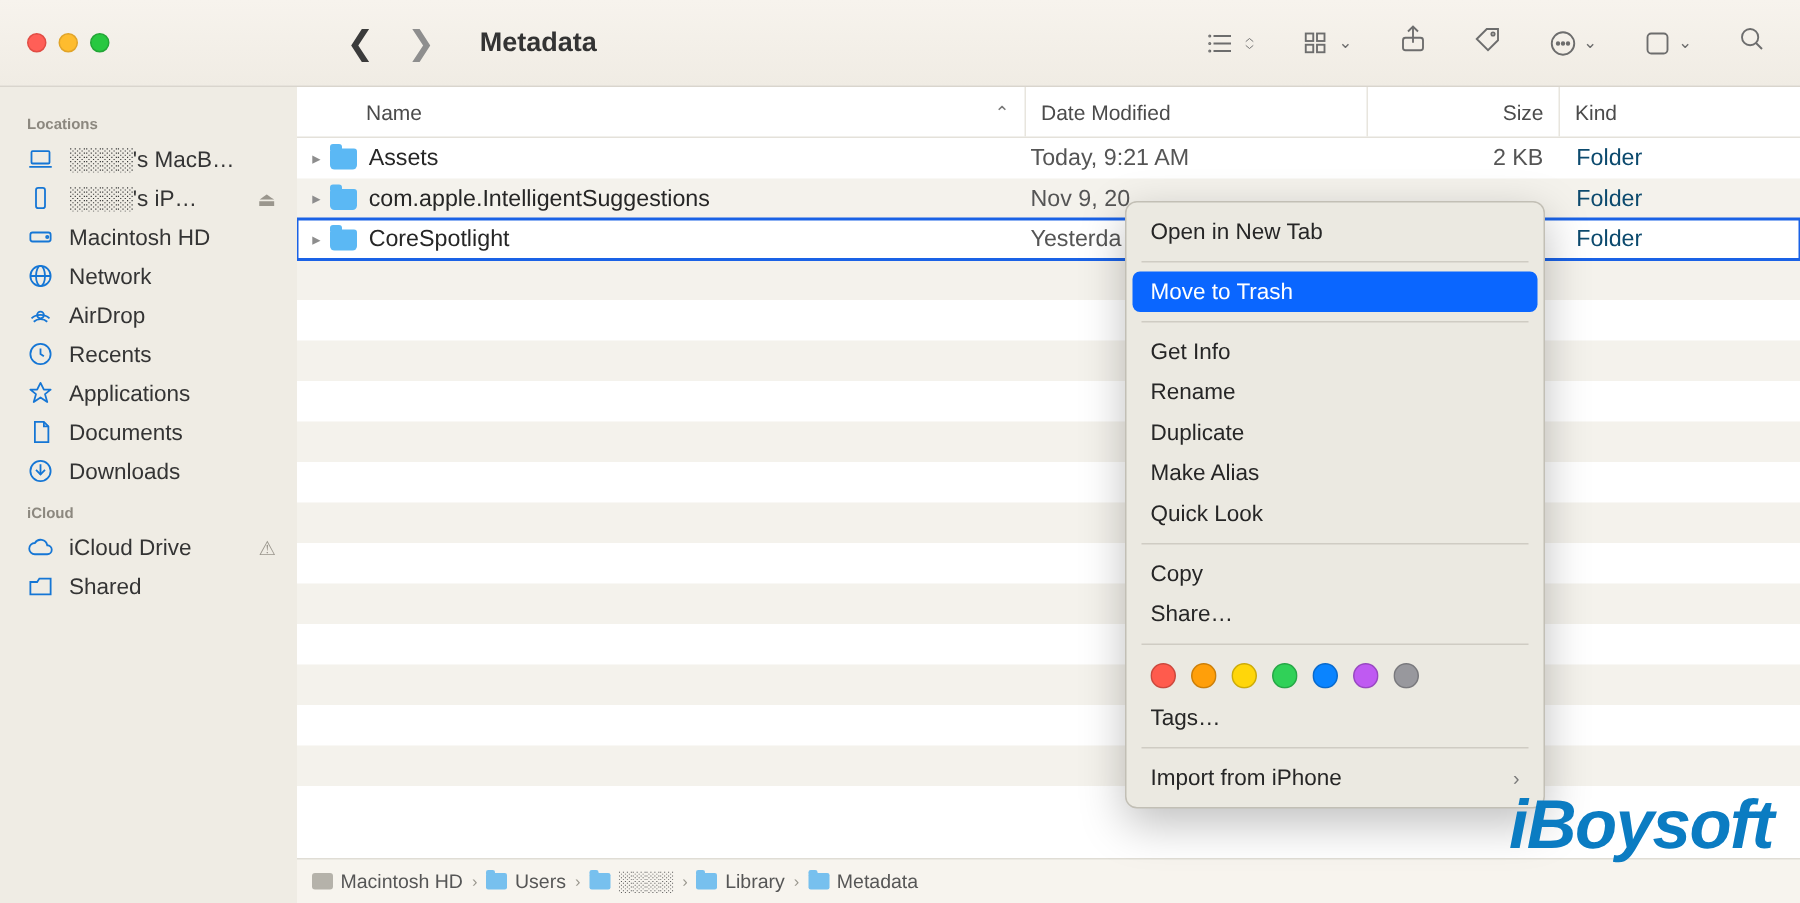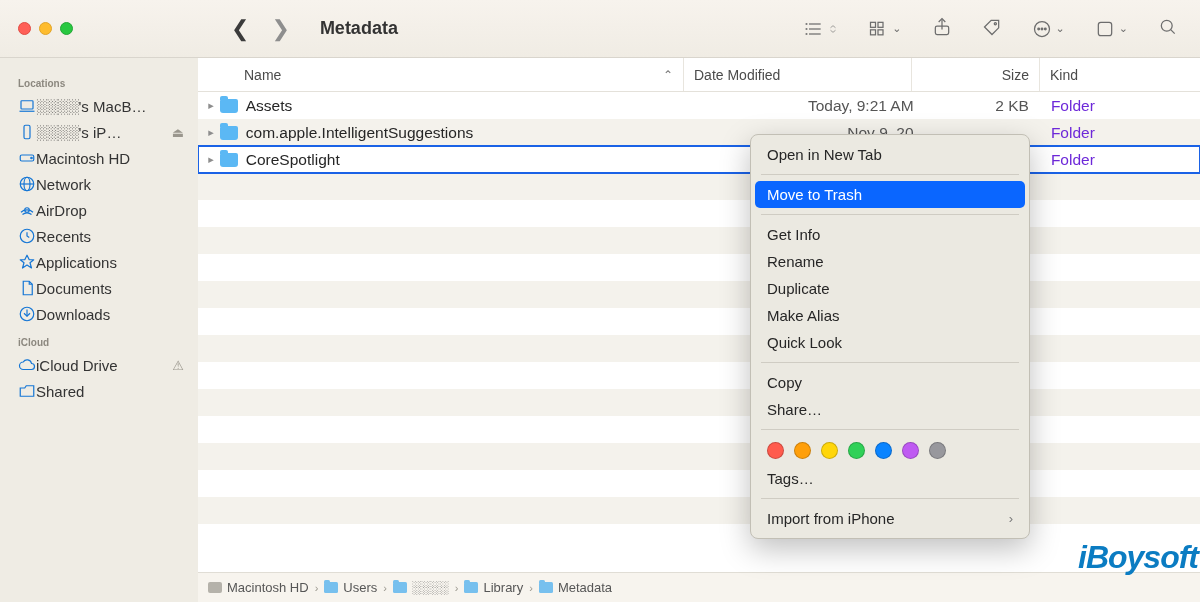--- a/index.html
+++ b/index.html
@@ -19,21 +19,21 @@
 .win-title { font-size: 18px; font-weight: 600; color:#333; margin-left: 30px; }
 .tool-icons { margin-left:auto; display:flex; align-items:center; gap:30px; padding-right:22px; color:#6d6d6d; }
 .tool-icons svg { width:20px; height:20px; fill:none; stroke:#6d6d6d; stroke-width:1.5; }
 .tool-group { display:flex; align-items:center; gap:4px; }
 .tool-group .chev { font-size:11px; color:#6d6d6d; }
 
 
 .mainrow { flex:1; display:flex; min-height:0; }
 .sidebar { width:198px; background:#efece4; padding:10px 0 6px 0; overflow:hidden; font-size:15px; color:#3f3f3f; }
 .sb-head { font-size:10px; font-weight:600; color:#8c887f; padding:10px 18px 4px 18px; }
-.sb-item { display:flex; align-items:center; padding:4px 14px 4px 18px; color:#343434; }
+.sb-item { display:flex; align-items:center; gap:10px; padding:4px 14px 4px 18px; color:#343434; }
 .sb-item svg { width:18px; height:18px; fill:none; stroke:#1576d5; stroke-width:1.6; }
 .sb-item .lbl { white-space:nowrap; overflow:hidden; text-overflow:ellipsis; }
 .sb-item .eject { margin-left:auto; color:#9a968d; font-size:13px; }
 
 
 .content { flex:1; display:flex; flex-direction:column; background:#fff; position:relative; }
 .cols { height:34px; display:flex; align-items:center; font-size:14px; color:#4b4b4b; background:#fff; border-bottom:1px solid #e4e1da;justify-content:center; }
 .col { padding:0 10px; display:flex; align-items:center; gap:6px; height:100%; border-right:1px solid #e8e5de; }
 .col.name { flex:1 1 450px; padding-left:46px; }
 .col.date { width:228px; }
@@ -42,23 +42,23 @@
 .sorticon { color:#787878; font-size:12px; }
 
 .rows { flex:1; overflow:hidden; font-size:15.5px; }
 .row { height:27px; display:flex; align-items:center; }
 .row:nth-child(even){ background:#f4f2ec; }
 .row .disc { width:20px; text-align:center; color:#8d8d8d; font-size:11px; padding-left:6px; }
 .row .ficon { width:22px; display:flex; align-items:center; justify-content:center; }
 .row .ficon .folder { width:18px; height:14px; background:#5bb8f4; border-radius:2px 2px 3px 3px; position:relative; }
 .row .ficon .folder:before { content:""; position:absolute; top:-3px; left:0; width:8px; height:4px; background:#5bb8f4; border-radius:2px 2px 0 0; }
 .row .nm { flex:1 1 450px; padding-left:6px; color:#262626; }
-.row .dm { width:228px; color:#555;text-align:right; }
+.row .dm { width:228px; color:#555; }
 .row .sz { width:128px; text-align:right; padding-right:12px; color:#555; }
-.row .kd { width:160px; color:#6d28d9; padding-left:10px; }
+.row .kd { width:160px; color:#0c4a6e; padding-left:10px; }
 .row.selected { outline:2px solid #1a62e6; outline-offset:-1px; background:#fff; }
 .row.empty .disc,.row.empty .ficon{visibility:hidden;}
 .row.empty .nm,.row.empty .dm,.row.empty .sz,.row.empty .kd{color:transparent;}
 
 
 .pathbar { height:30px; border-top:1px solid #e0ddd5; background:#f7f4ee; display:flex; align-items:center; gap:6px; padding:0 10px; font-size:13px; color:#565656; }
 .pathbar .crumb { display:flex; align-items:center; gap:5px; }
 .pathbar .sep { color:#9a978e; font-size:11px; }
 .pathbar .pf { width:14px; height:11px; background:#77c0ee; border-radius:1.5px; position:relative; }
 .pathbar .pf:before { content:""; position:absolute; top:-2.5px; left:0; width:6px; height:3px; background:#77c0ee; border-radius:1.5px 1.5px 0 0; }
@@ -68,21 +68,21 @@
 .ctx { position:absolute; left:750px; top:134px; width:280px; background:#ebe9e1; border:1px solid #c2bfb5; border-radius:8px; box-shadow:0 10px 30px rgba(0,0,0,.25); padding:6px 0; font-size:15px; color:#262626; }
 .ctx .mi { padding:5px 16px; }
 .ctx .mi.hi { background:#0a66ff; color:#fff; margin:0 4px; border-radius:5px; padding:5px 12px; }
 .ctx hr { border:none; border-top:1px solid #cfccc3; margin:6px 10px; }
 .ctx .tags { display:flex; gap:10px; padding:6px 16px; }
 .ctx .tagdot { width:17px; height:17px; border-radius:50%; border:.5px solid rgba(0,0,0,.2); }
 .ctx .mi.sub { display:flex; justify-content:space-between; align-items:center; }
 .ctx .mi.sub .ra { color:#7a7a7a; font-size:13px; }
 
 
-.wm { position:absolute; right:2px; bottom:26px; font-size:32px; font-weight:800; font-style:italic; color:#0b7cc2; letter-spacing:-1px; }
+.wm { position:absolute; right:18px; bottom:26px; font-size:46px; font-weight:800; font-style:italic; color:#0b7cc2; letter-spacing:-1px; }
 .wm .dot{color:#0b7cc2;}
 .wm .soft{font-weight:700;}
 </style>
 </head>
 <body>
 
 <div class="titlebar">
   <div class="traffic">
     <div class="tl red"></div>
     <div class="tl yellow"></div>

